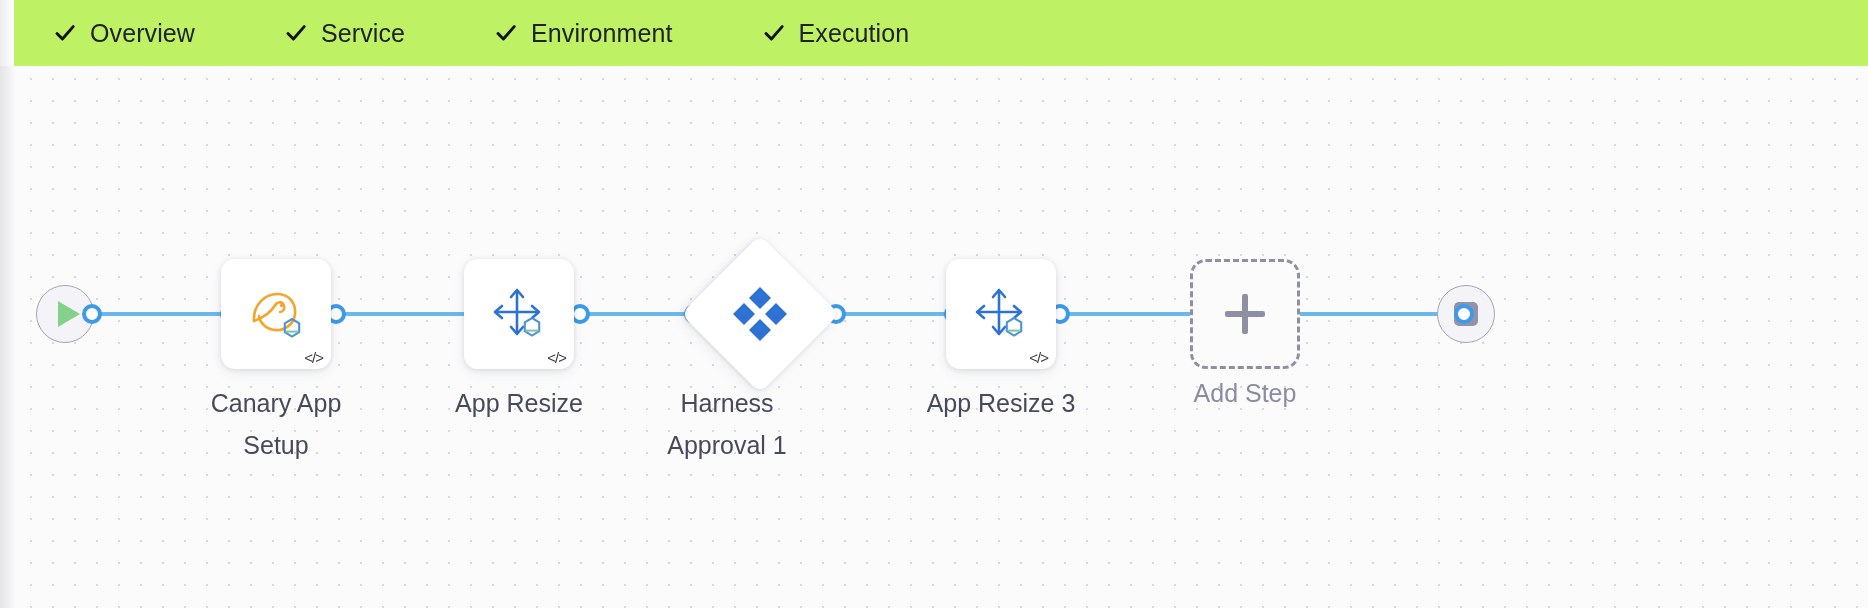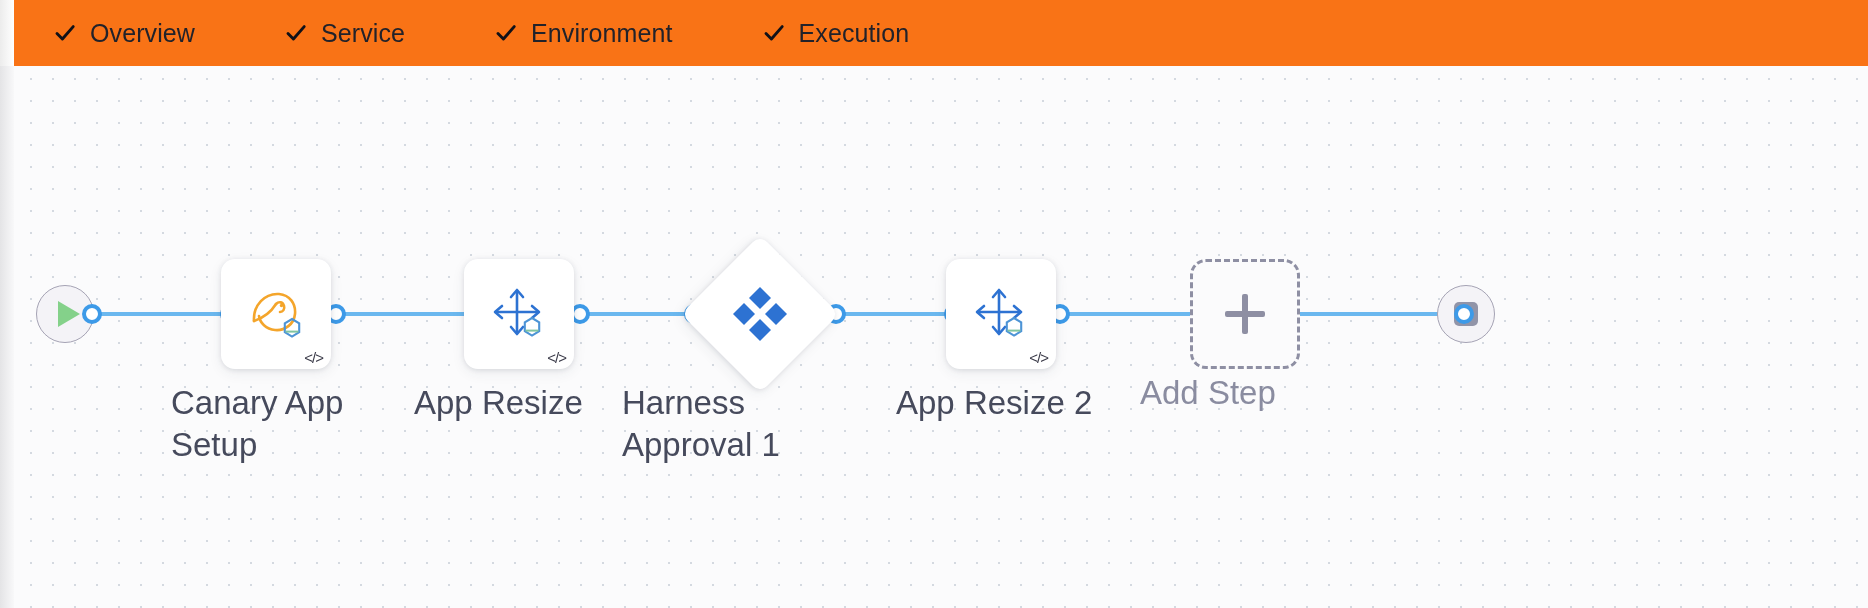--- a/index.html
+++ b/index.html
@@ -8,21 +8,21 @@
     font-family: "Liberation Sans", sans-serif;
     background: #ffffff;
     overflow: hidden;
   }
   #app { position: relative; width: 1868px; height: 608px; }
 
   
   .tabbar {
     position: absolute; top: 0; left: 0;
     width: 1868px; height: 66px;
-    background: #f97316;
+    background: #bef264;
     display: flex; align-items: center;
     padding-left: 36px;
     z-index: 5;
   }
   .tab {
     display: flex; align-items: center;
     height: 66px;
     padding: 0 18px;
     margin-right: 54px;
     position: relative;
@@ -182,22 +182,22 @@
     z-index: 4;
   }
   .plus-h { position: absolute; width: 40px; height: 6px; background: #8e8fa3; border-radius: 2px; }
   .plus-v { position: absolute; width: 6px; height: 40px; background: #8e8fa3; border-radius: 2px; }
 
   
   .node-label {
     position: absolute;
     top: 320px;
     width: 210px;
-    text-align: left;
-    font-size: 33px;
+    text-align: center;
+    font-size: 25px;
     line-height: 42px;
     color: #464a5c;
     white-space: pre-line;
   }
   .node-label.muted { color: #8a8ca0; top: 310px; }
 </style>
 </head>
 <body>
 
 <div id="app">
@@ -337,21 +337,21 @@
               <polyline points="45,24 52,30 45,36"></polyline>
             </g>
             <g transform="translate(36,36)">
               <polygon points="9,0 16.2,4.4 16.2,13.2 9,17.6 1.8,13.2 1.8,4.4" fill="#ffffff" stroke="#4d94d6" stroke-width="2.1"></polygon>
               <path d="M2.6 12.6 L15.4 12.6" stroke="#7fc4a0" stroke-width="2" fill="none"></path>
             </g>
           </svg>
         </div>
         <span class="code-badge">&lt;/&gt;</span>
       </div>
-      <div class="node-label" style="left:882px;">App Resize 2</div>
+      <div class="node-label" style="left:882px;">App Resize 3</div>
 
       <div class="addstep" style="left:1176px;">
         <span class="plus-h"></span>
         <span class="plus-v"></span>
       </div>
       <div class="node-label muted" style="left:1126px;">Add Step</div>
 
       <div class="terminal" style="left:1423px;">
         <span class="stop-sq"></span>
       </div>

